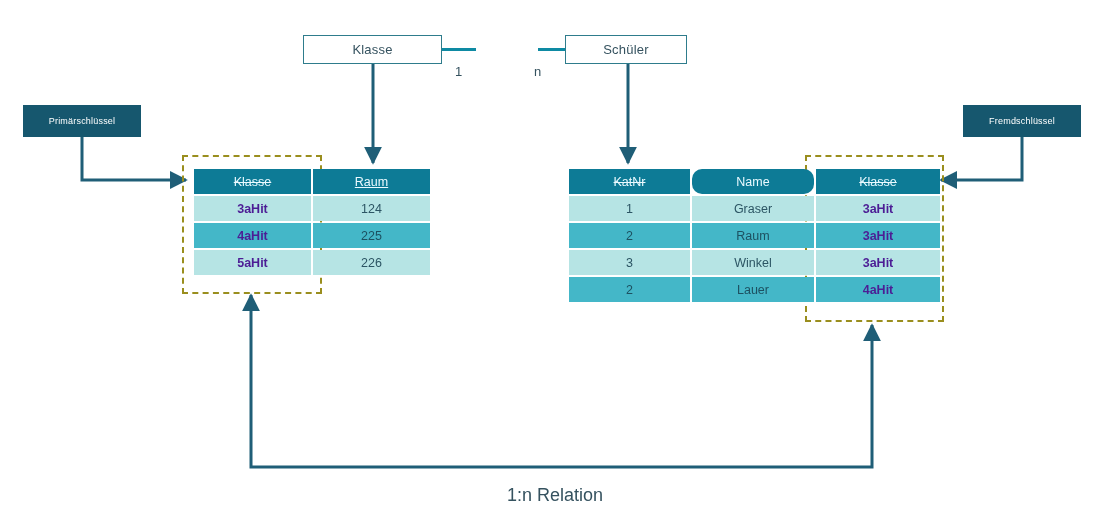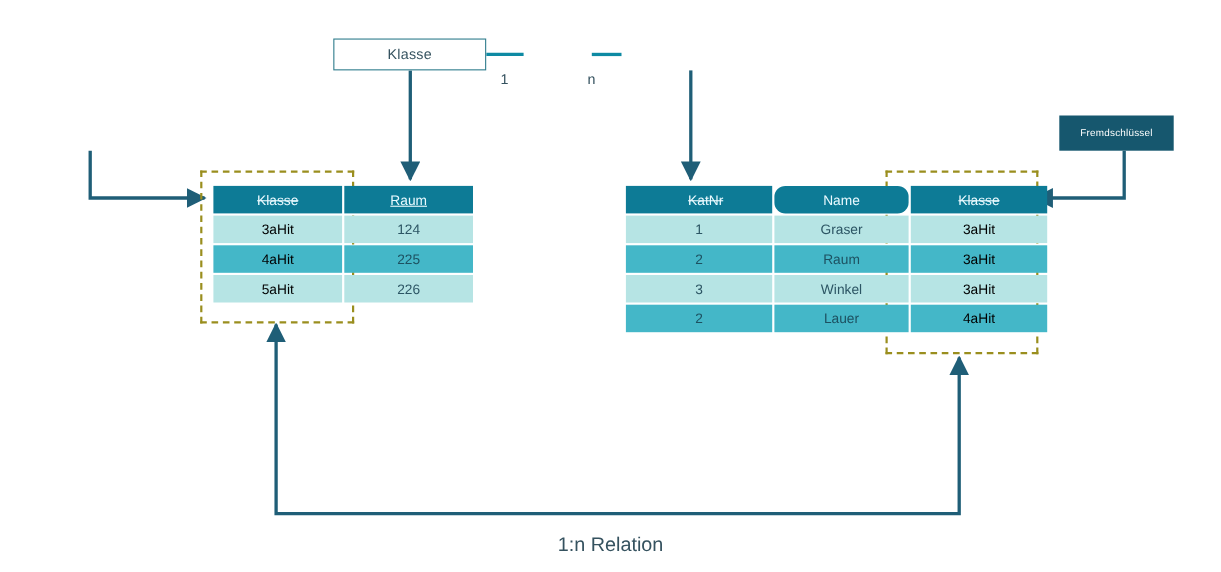--- a/index.html
+++ b/index.html
@@ -78,21 +78,21 @@
     box-sizing: border-box;
     background: #16576e;
     color: #ffffff;
     display: flex;
     align-items: center;
     justify-content: center;
     font-size: 9px;
     letter-spacing: .2px;
   }
   #legend-pk { left: 23px;  top: 105px; width: 118px; height: 32px; }
-  #legend-fk { left: 963px; top: 105px; width: 104px; height: 32px; }
+  #legend-fk { left: 963px; top: 105px; width: 118px; height: 32px; }
 
   
   .rel-table {
     position: absolute;
     border-collapse: separate;
     border-spacing: 2px 2px;
     font-size: 12.5px;
   }
   .rel-table td, .rel-table th {
     padding: 0;
@@ -106,28 +106,28 @@
     background: #0d7b96;
     color: #eafaff;
     font-size: 12.5px;
   }
   .rel-table th.keyed span {
     text-decoration: line-through;
     text-decoration-thickness: 1px;
   }
   .rel-table td.row-light { background: #b6e4e4; color: #2c5564; }
   .rel-table td.row-dark  { background: #44b7c8; color: #1d5161; }
-  .rel-table td.bold      { font-weight: normal; color: #000000; }
+  .rel-table td.bold      { font-weight: bold; color: #4c1d95; }
 
   #table-klasse { left: 192px; top: 167px; }
   #table-klasse .col-a { width: 117px; }
   #table-klasse .col-b { width: 117px; text-decoration: underline; }
 
   #table-schueler { left: 567px; top: 167px; }
-  #table-schueler .col-a { width: 121px; padding-left: 12px; }
+  #table-schueler .col-a { width: 121px; }
   #table-schueler .col-b { width: 122px; border-radius: 10px; }
   #table-schueler .col-c { width: 124px; }
 
   
   .key-frame {
     position: absolute;
     box-sizing: border-box;
     border: 2px dashed #9a8e1e;
     background: transparent;
   }
@@ -166,25 +166,31 @@
 
     <path d="M 1022 137 L 1022 180 L 941 180" fill="none" stroke="#1f5e77" stroke-width="3" marker-end="url(#arrow-dark)"></path>
 
     <path d="M 251 295 L 251 467 L 872 467 L 872 325" fill="none" stroke="#1f5e77" stroke-width="3" marker-start="url(#arrow-dark)" marker-end="url(#arrow-dark)"></path>
   </svg>
 
   <div class="entity" id="entity-klasse">
     <span>Klasse</span>
   </div>
 
+  <div class="entity" id="entity-schueler">
+    <span>Schüler</span>
+  </div>
 
 
   <div class="card-label" id="card-one">1</div>
   <div class="card-label" id="card-n">n</div>
 
+  <div class="legend-box" id="legend-pk">
+    <span>Primärschlüssel</span>
+  </div>
 
   <div class="legend-box" id="legend-fk">
     <span>Fremdschlüssel</span>
   </div>
 
   <div class="key-frame" id="frame-pk"></div>
   <div class="key-frame" id="frame-fk"></div>
 
   <table class="rel-table" id="table-klasse">
     <thead>

